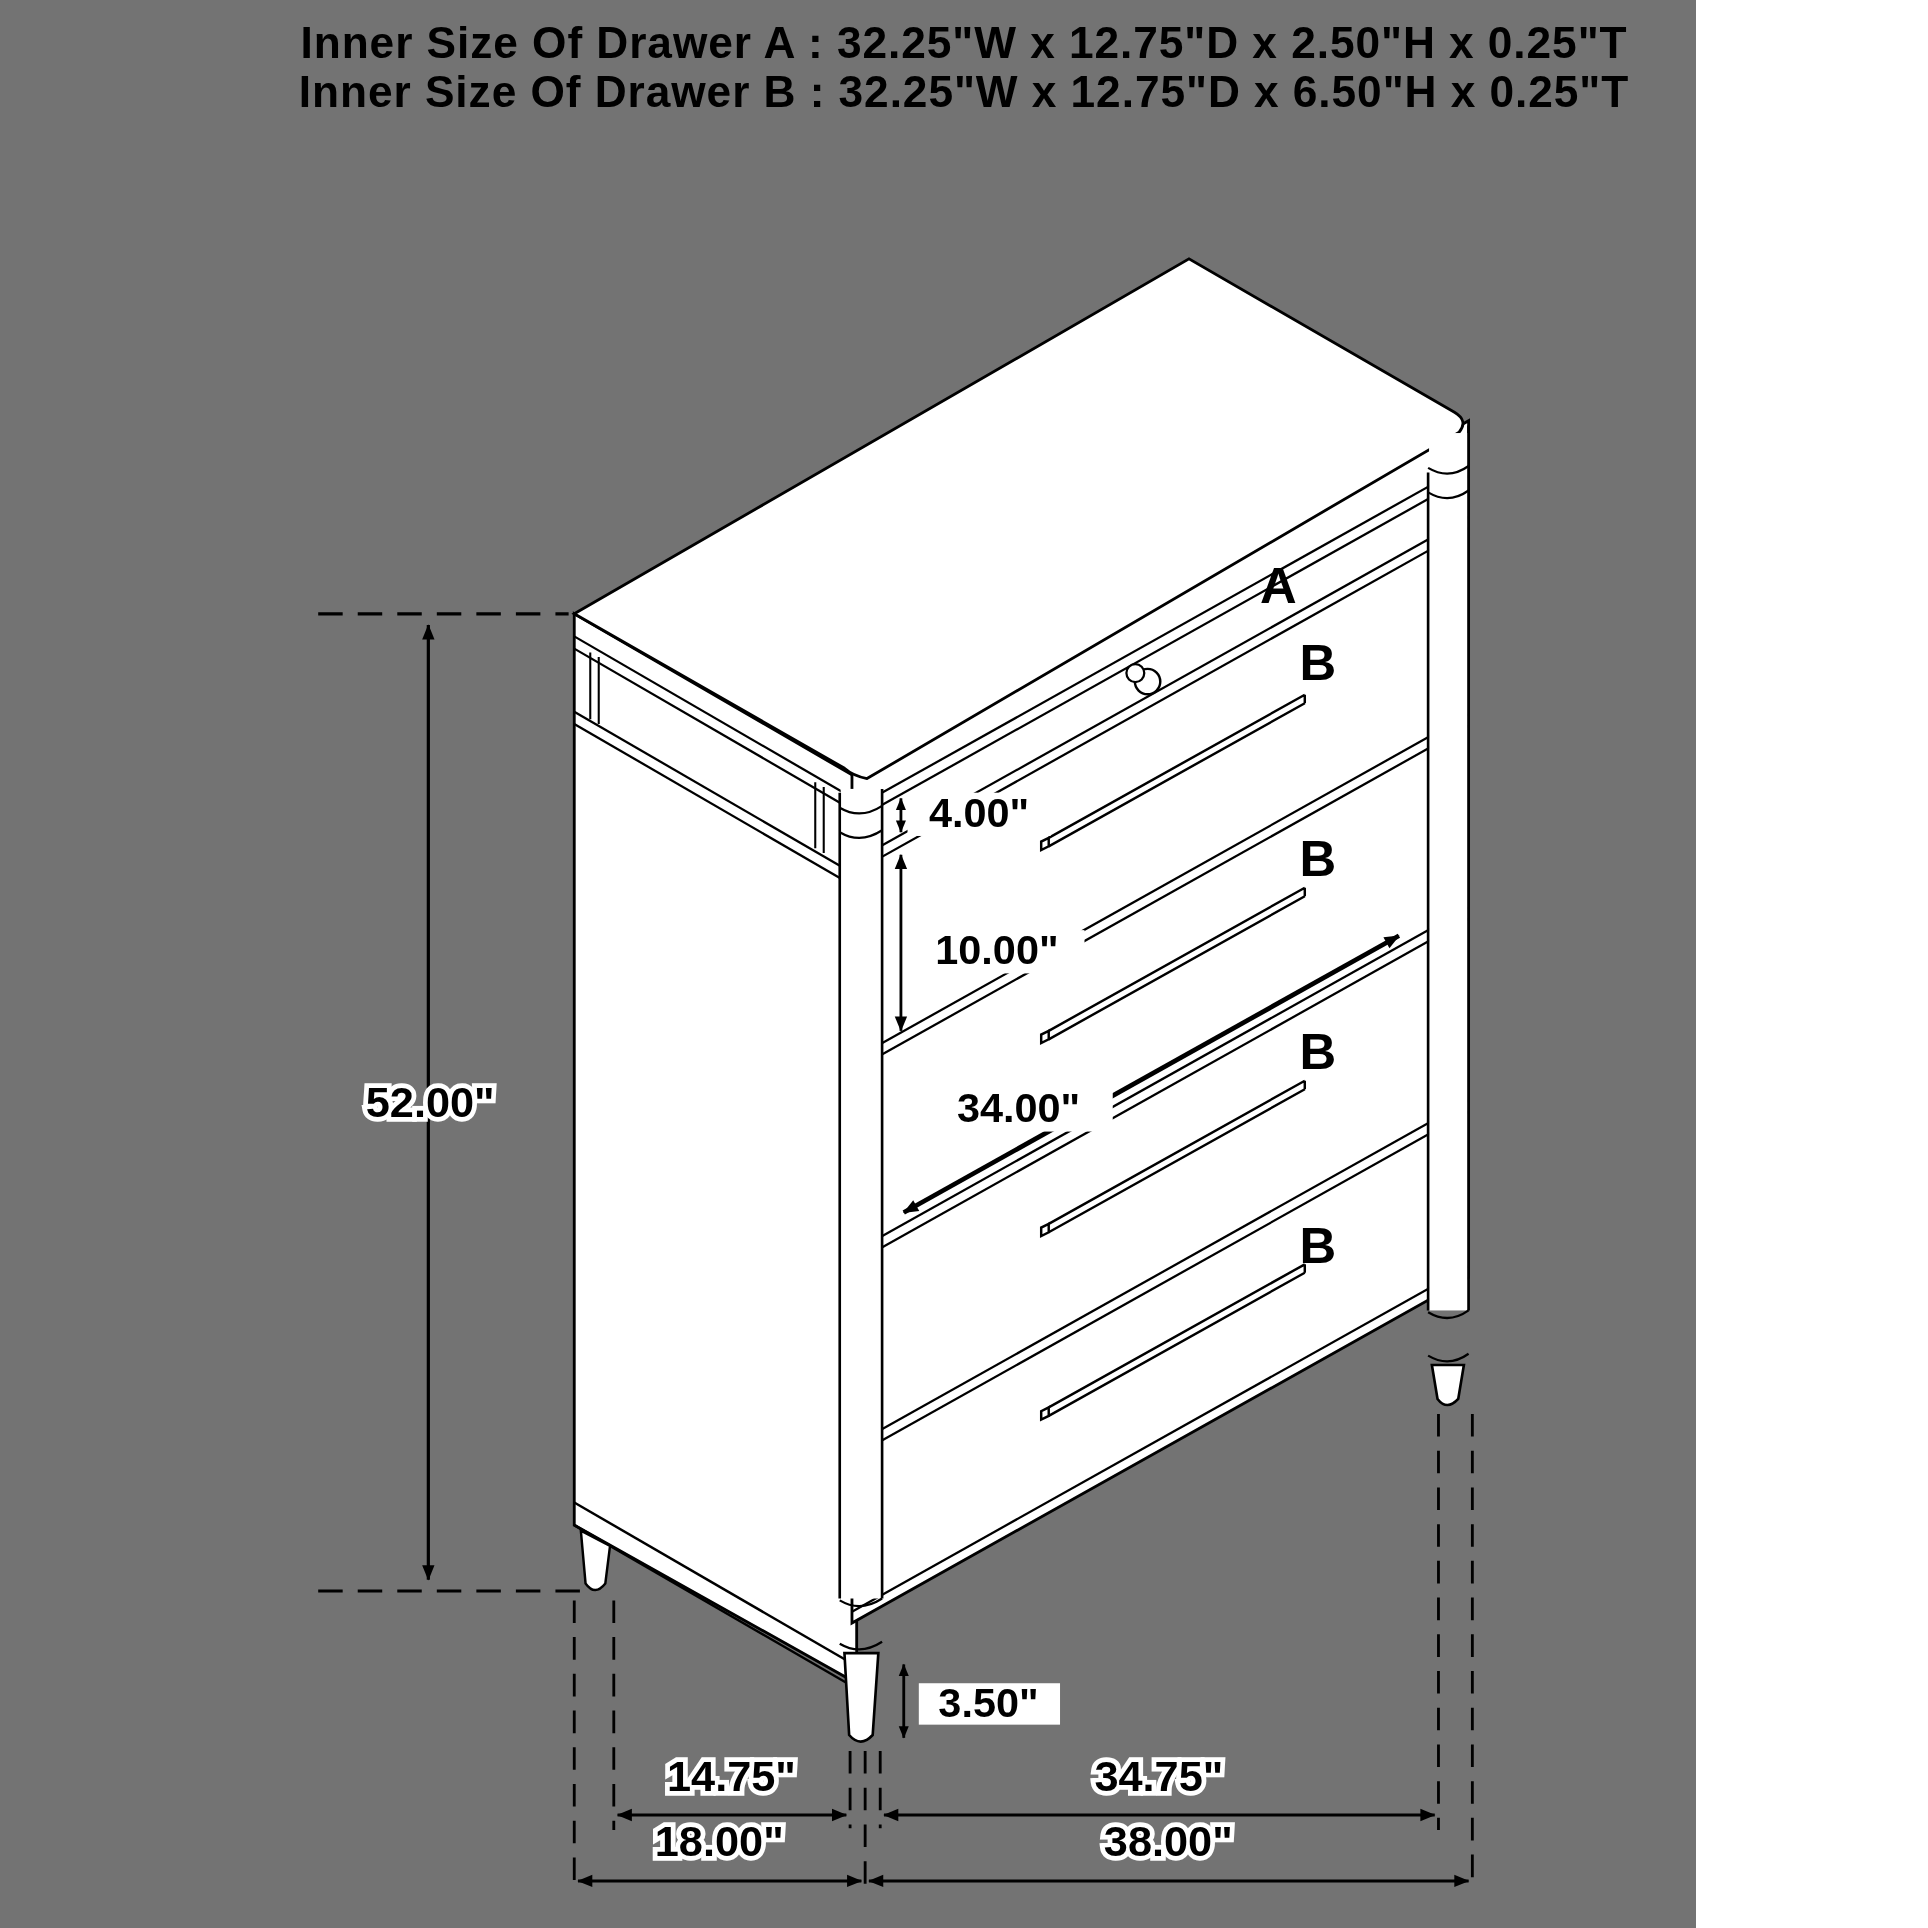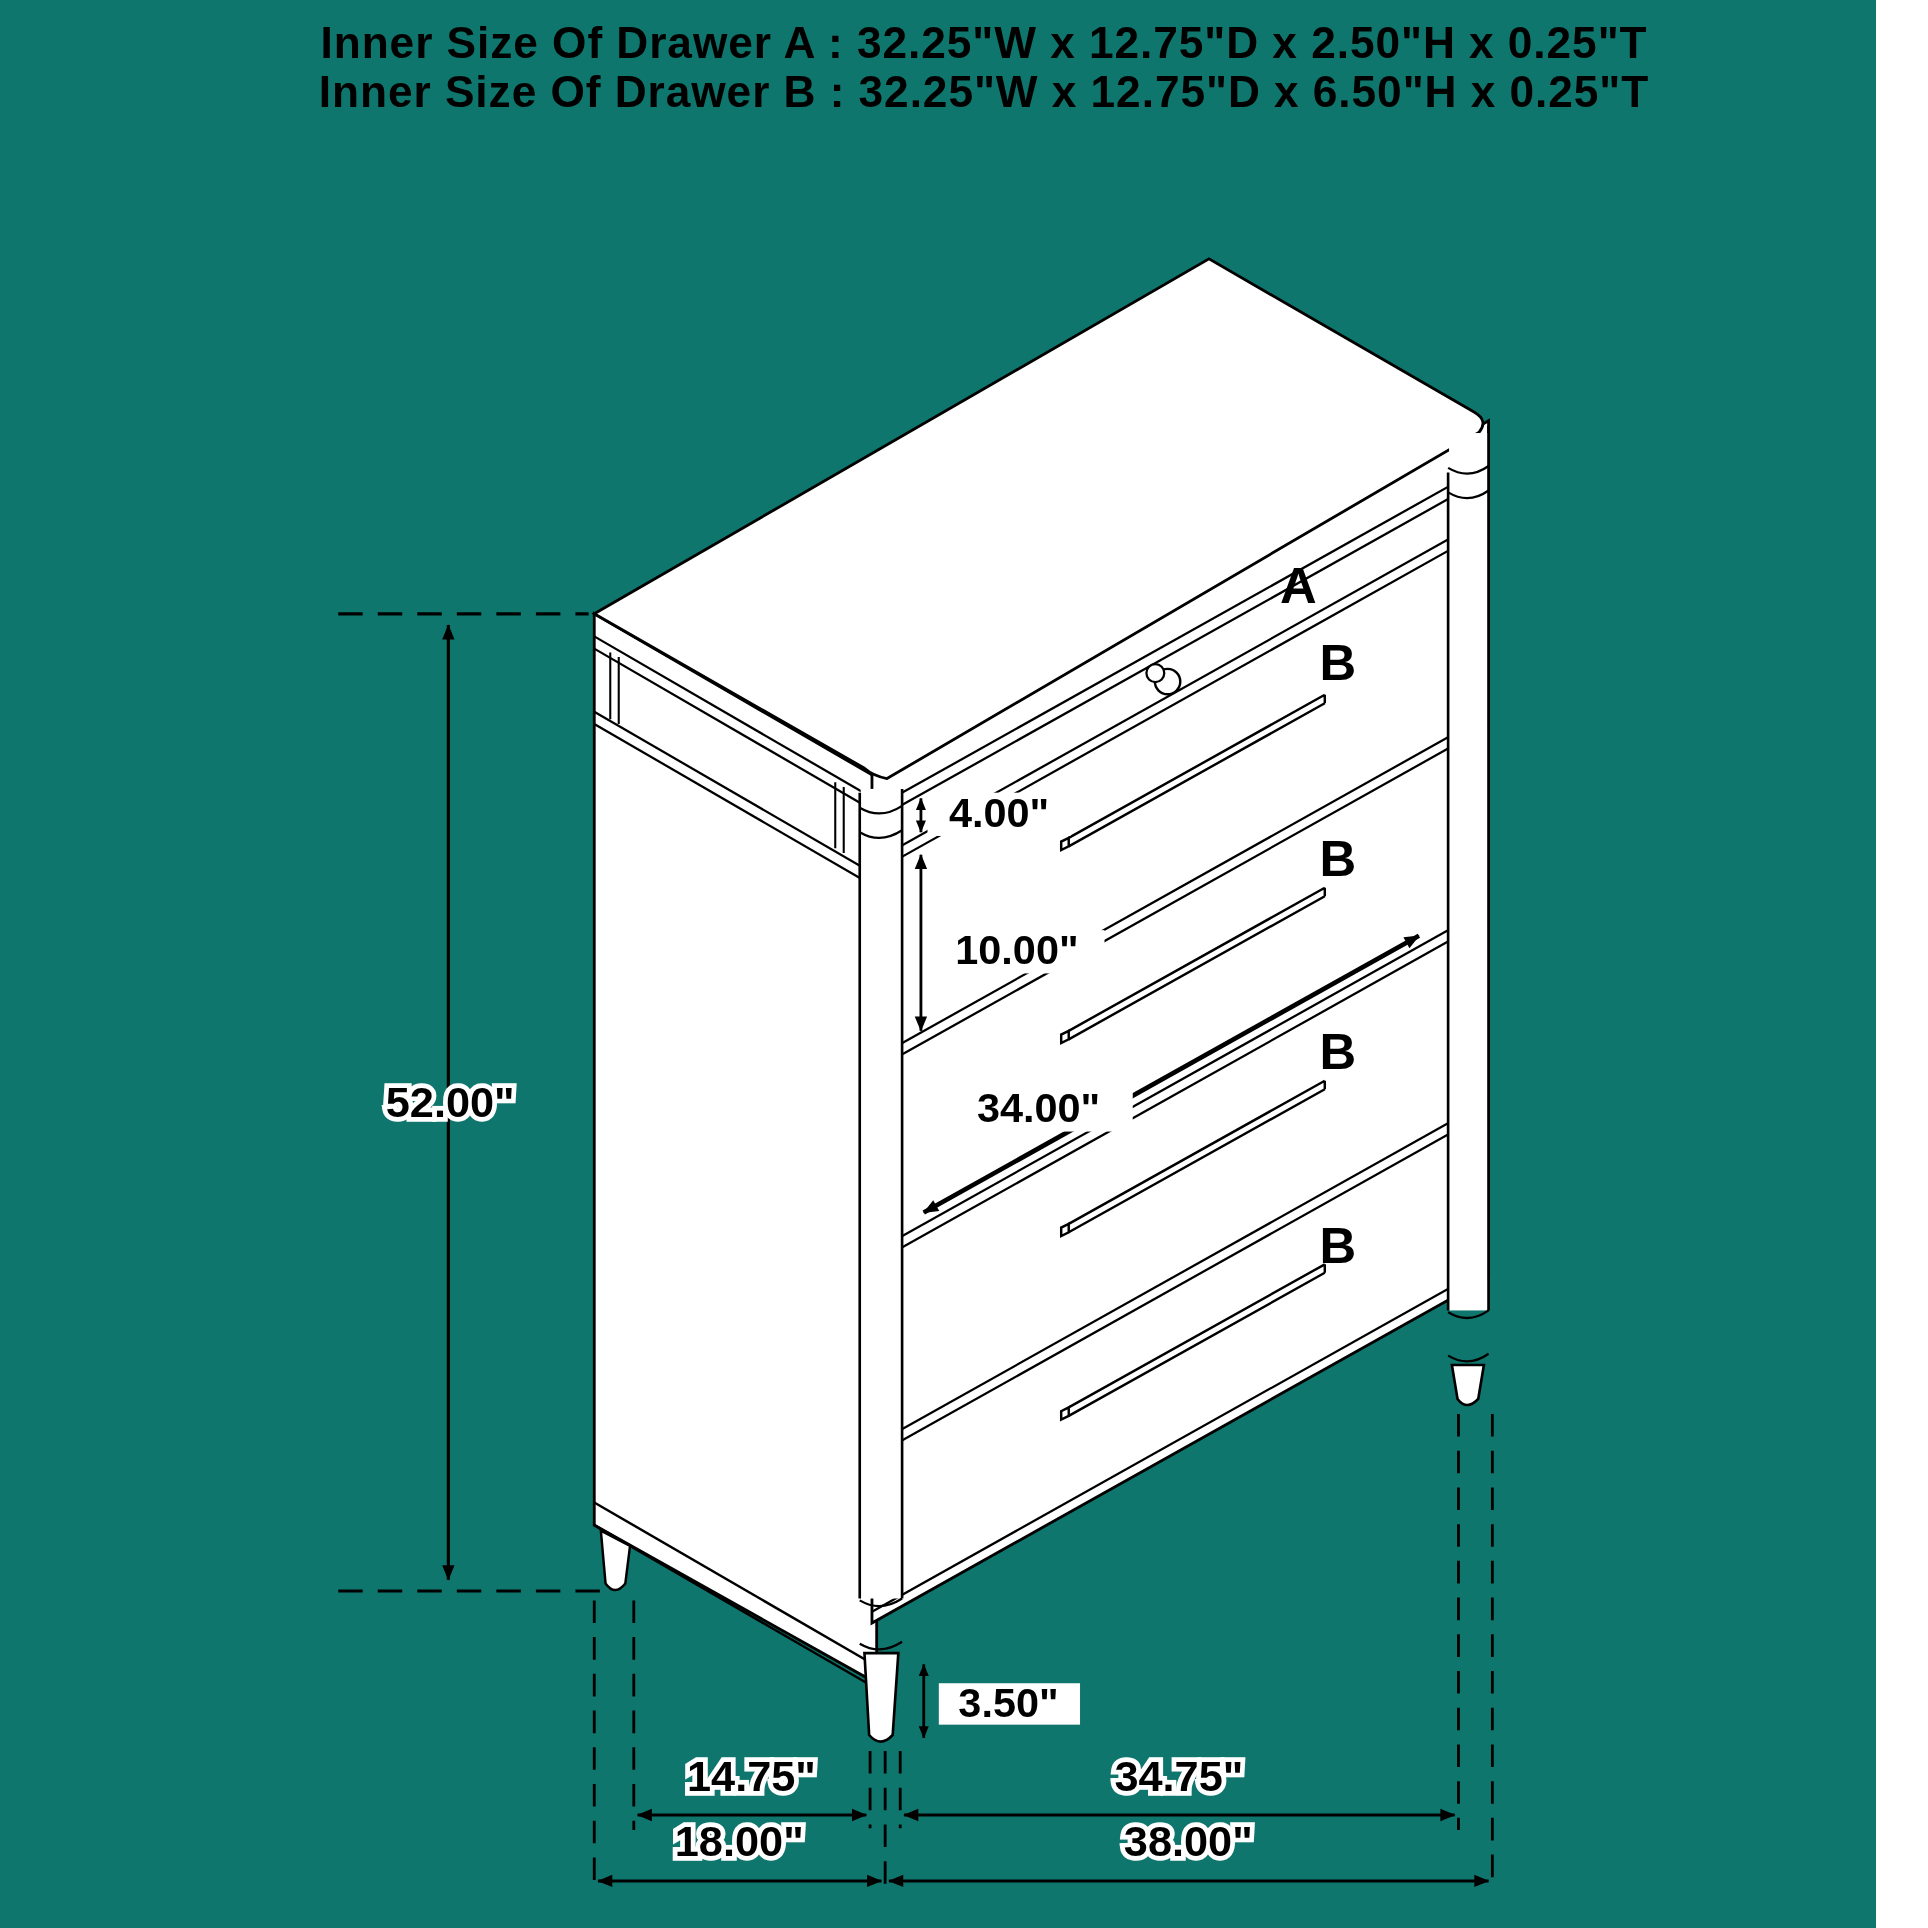--- a/index.html
+++ b/index.html
@@ -1,16 +1,16 @@
 <!DOCTYPE html>
 <html style="font-size:15px"><head>
 <meta charset="utf-8">
 <style>
   html,body{margin:0;padding:0;background:#ffffff;}
-  .page{width:1856px;height:1928px;position:relative;background:#0f766e;font-family:"Liberation Sans",sans-serif;padding-left:20px;}
+  .page{width:1696px;height:1928px;position:relative;background:#737373;font-family:"Liberation Sans",sans-serif;}
   svg{display:block;}
   text{font-family:"Liberation Sans","DejaVu Sans",sans-serif;font-weight:bold;fill:#000;}
   .hdr{font-size:47px;letter-spacing:1px;}
   .dim{font-size:44px;paint-order:stroke;stroke:#fff;stroke-width:10px;}
   .dimbig{font-size:46px;paint-order:stroke;stroke:#fff;stroke-width:10px;}
   .redletter{font-size:54px;}
   .ln{stroke:#000;fill:none;}
 </style>
 </head>
 <body>

